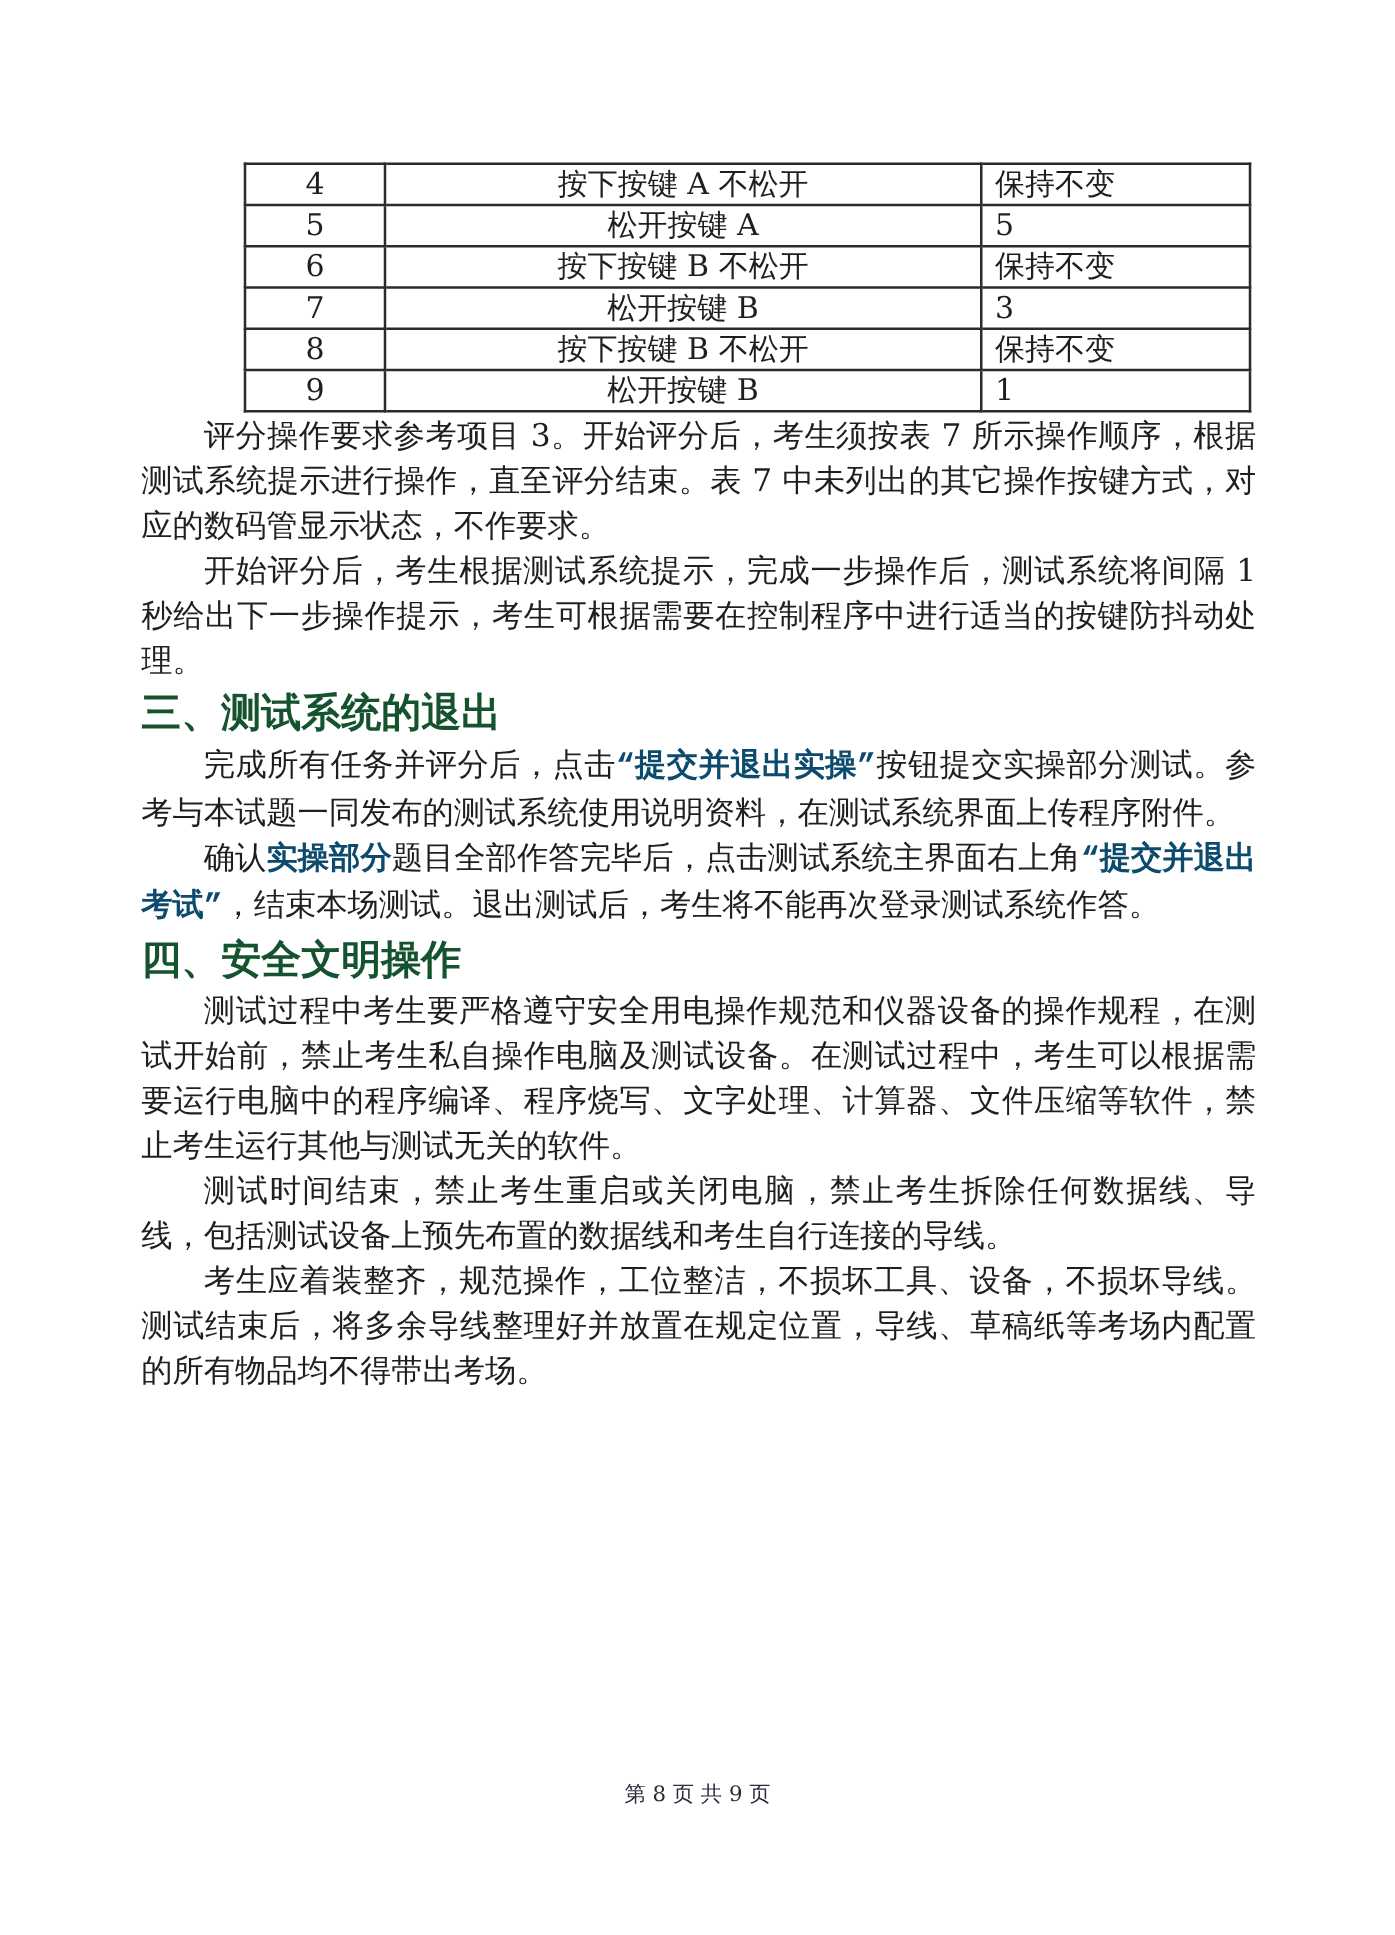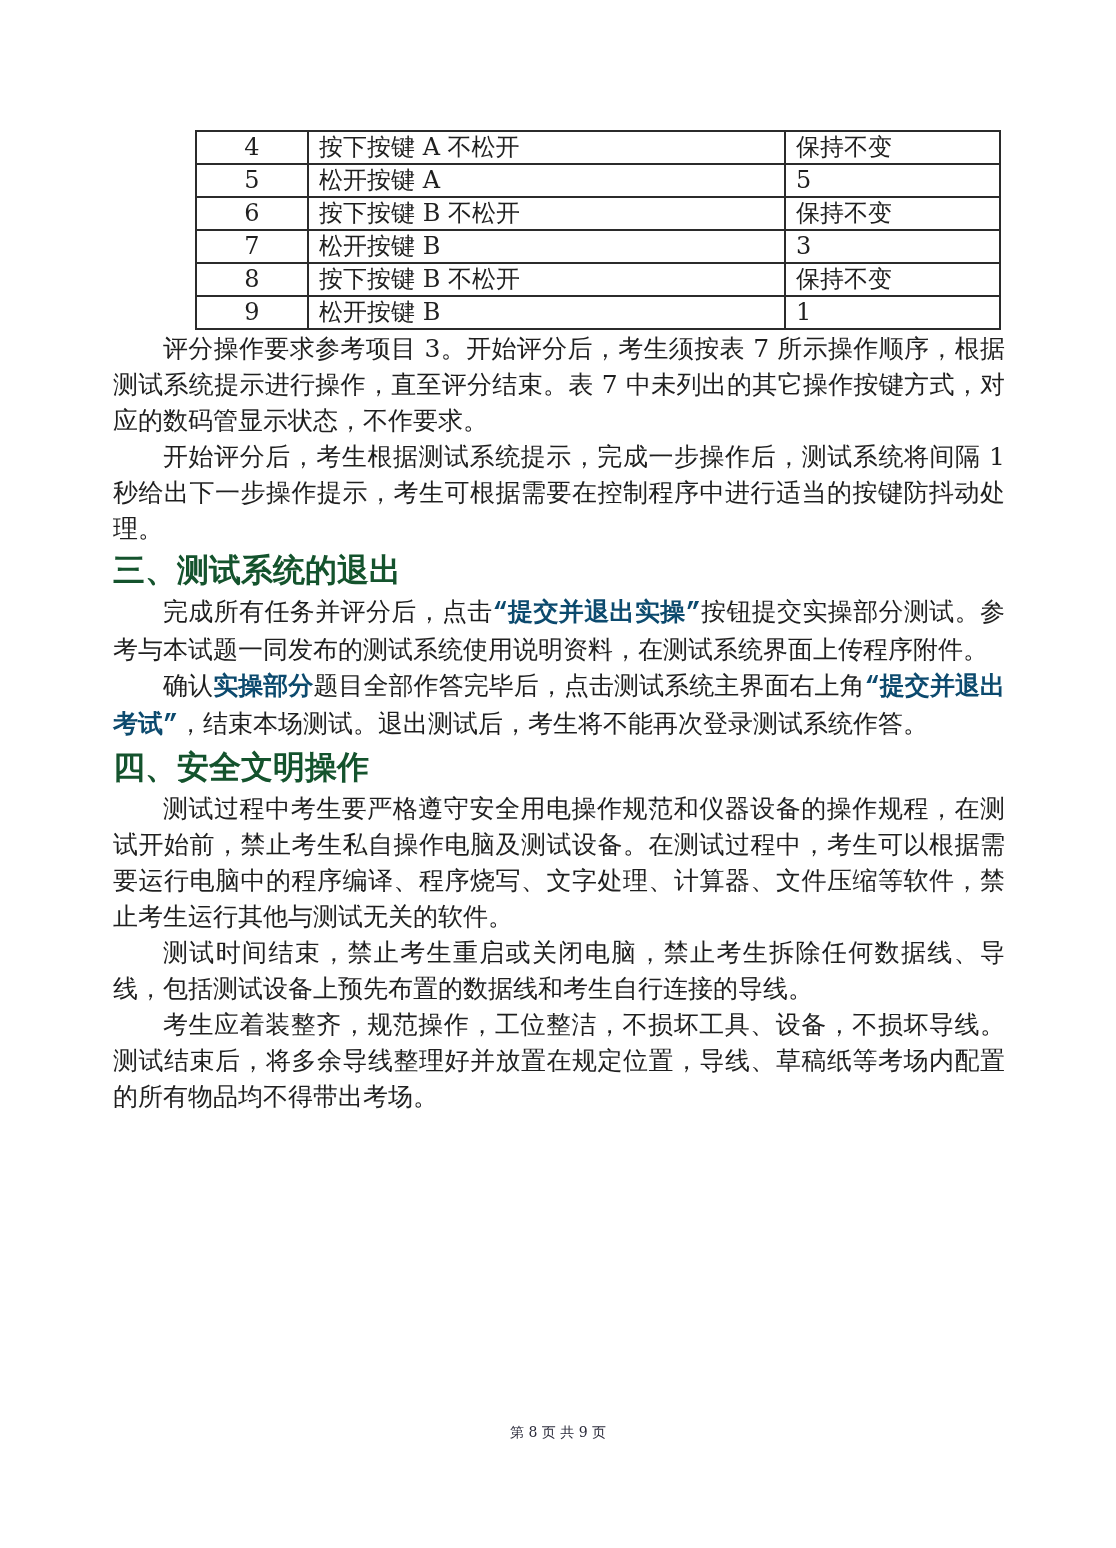--- a/index.html
+++ b/index.html
@@ -24,21 +24,21 @@
   table.op-table td {
     border: 2px solid #2b2b2b;
     height: 31px;
     font-size: 24px;
     line-height: 31px;
     padding: 0 10px;
     overflow: hidden;
     white-space: nowrap;
   }
   td.col-step   { width: 112px; text-align: center; }
-  td.col-op     { width: 477px; text-align: left; }
+  td.col-op     { width: 477px; text-align: center; }
   td.col-result { width: 215px; text-align: left; }
   .para {
     font-size: 25px;
     line-height: 36px;
     text-align: justify;
     text-indent: 2em;
     color: #1f1f1f;
   }
   .heading {
     font-size: 32px;
@@ -51,21 +51,21 @@
     font-weight: bold;
     font-family: Liberation Mono, monospace;
     color: #0c4a6e;
   }
   .footer {
     position: absolute;
     left: 0;
     top: 1424px;
     width: 1116px;
     text-align: center;
-    font-size: 14px;
+    font-size: 17px;
     color: #2a2a3a;
     text-indent: 0;
   }
 </style>
 </head>
 <body>
 
 <div class="page">
 
   <table class="op-table">

